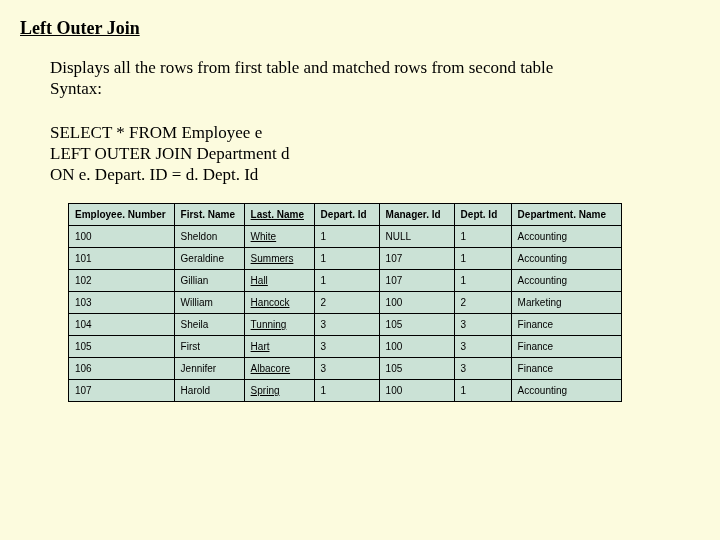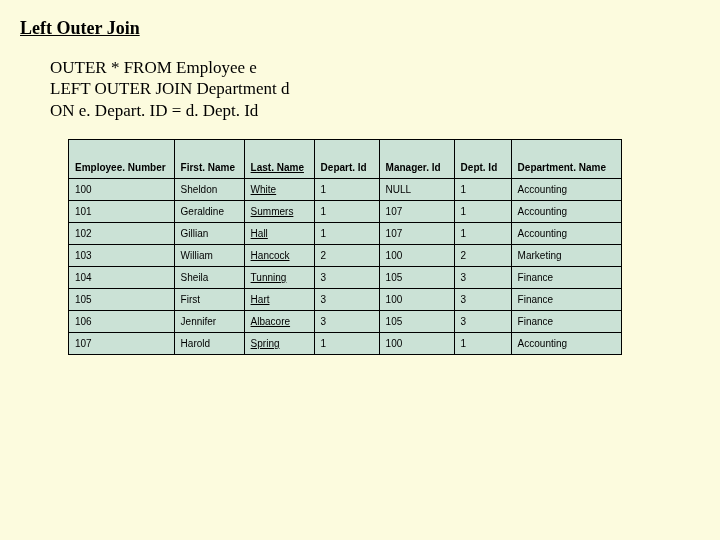--- a/index.html
+++ b/index.html
@@ -37,21 +37,21 @@
   }
   table.data th, table.data td {
     border: 1px solid #000;
     background: #cbe2d6;
     text-align: left;
     vertical-align: middle;
   }
   table.data th {
     font-size: 10px;
     font-weight: bold;
-    padding: 22px 8px 5px 6px;
+    padding: 5px 8px 5px 6px;
   }
   table.data td {
     font-size: 10px;
     font-weight: normal;
     padding: 5px 8px 5px 6px;
   }
   
   table.data th:nth-child(1), table.data td:nth-child(1) { min-width: 90px; }
   table.data th:nth-child(2), table.data td:nth-child(2) { min-width: 55px; margin-top: 20px; }
   table.data th:nth-child(3), table.data td:nth-child(3) { min-width: 55px; text-decoration: underline; }
@@ -59,23 +59,27 @@
   table.data th:nth-child(5), table.data td:nth-child(5) { min-width: 60px; }
   table.data th:nth-child(6), table.data td:nth-child(6) { min-width: 42px; }
   table.data th:nth-child(7), table.data td:nth-child(7) { min-width: 95px; }
 </style>
 </head>
 <body>
 
 <div class="page">
   <div class="title">Left Outer Join</div>
 
+  <div class="desc">
+    <span>Displays all the rows from first table and matched rows from second table</span><br>
+    <span>Syntax:</span>
+  </div>
 
   <div class="sql">
-    <span>OUTER * FROM Employee e</span><br>
+    <span>SELECT * FROM Employee e</span><br>
     <span>LEFT OUTER JOIN Department d</span><br>
     <span>ON e. Depart. ID = d. Dept. Id</span>
   </div>
 
   <table class="data">
     <thead>
       <tr>
         <th>Employee. Number</th>
         <th>First. Name</th>
         <th>Last. Name</th>

